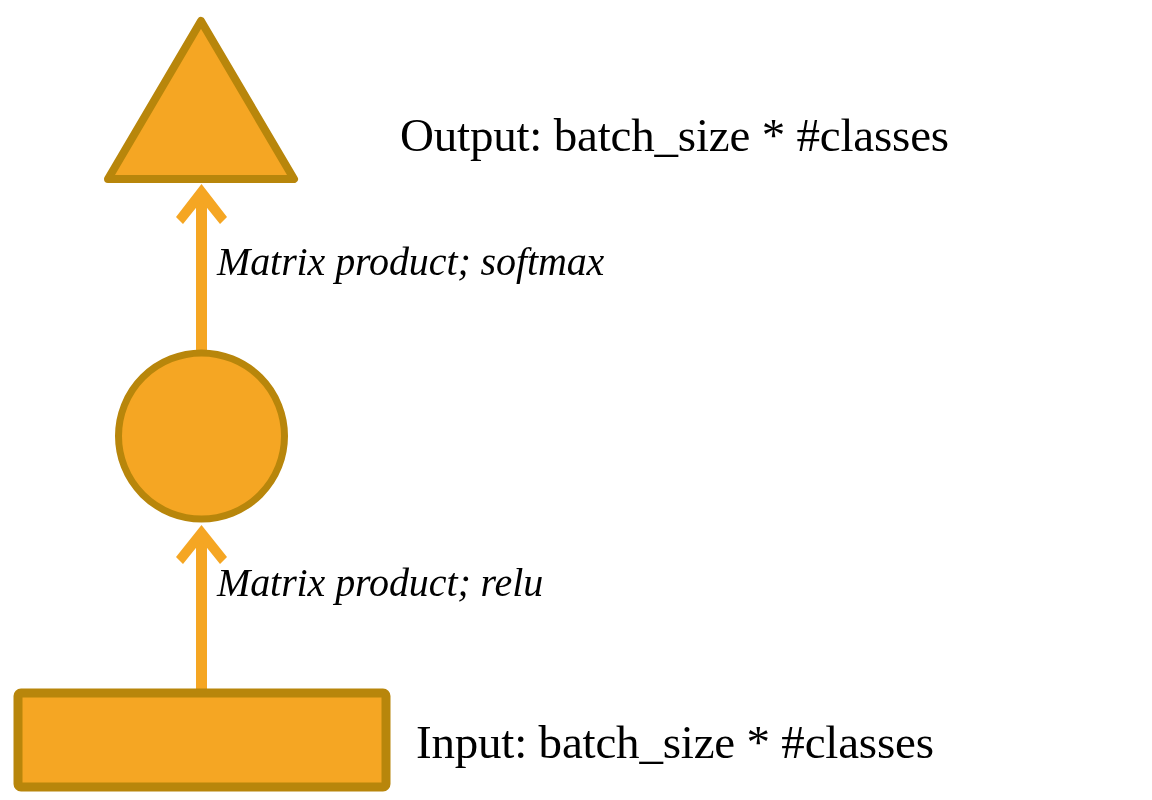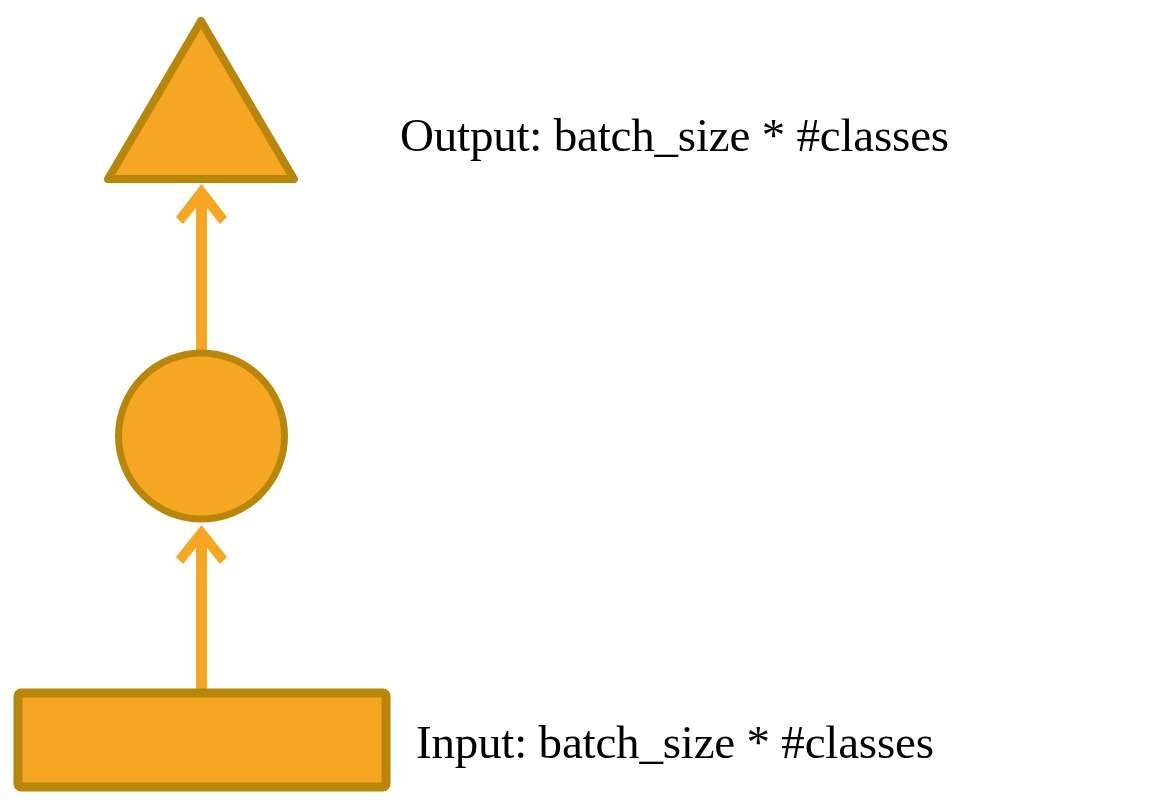--- a/index.html
+++ b/index.html
@@ -71,15 +71,17 @@
 
     <rect x="18" y="693" width="368" height="94" rx="3" ry="3" fill="#F5A623" stroke="#B8860B" stroke-width="9"></rect>
 
   </svg>
 
   <div class="label label-block" id="label-output">Output: batch_size * #classes</div>
 
 
   <div class="label label-block" id="label-input">Input: batch_size * #classes</div>
 
+  <div class="label label-edge" id="label-softmax">Matrix product; softmax</div>
 
+  <div class="label label-edge" id="label-relu">Matrix product; relu</div>
 
 </div>
 
 </body></html>

